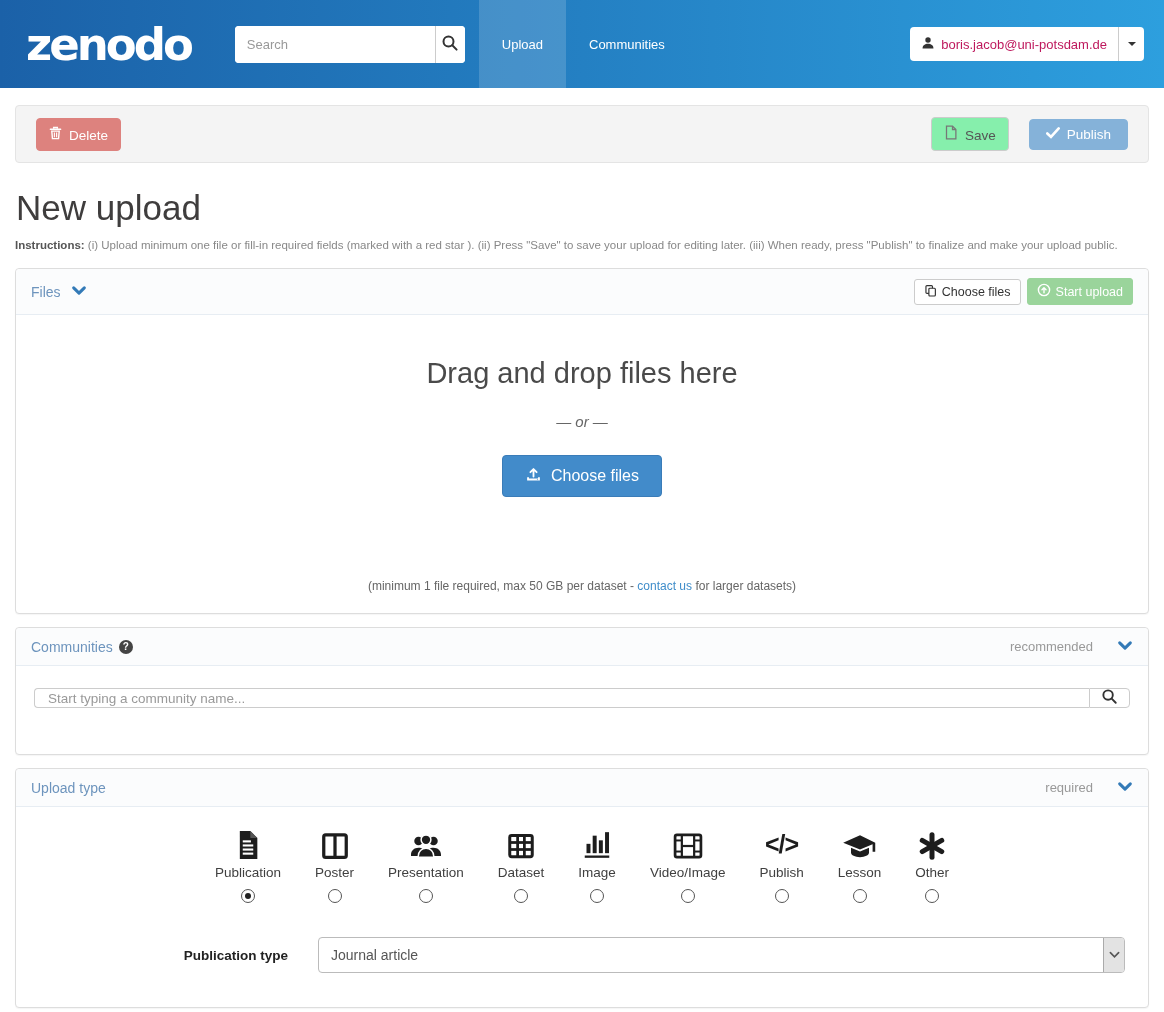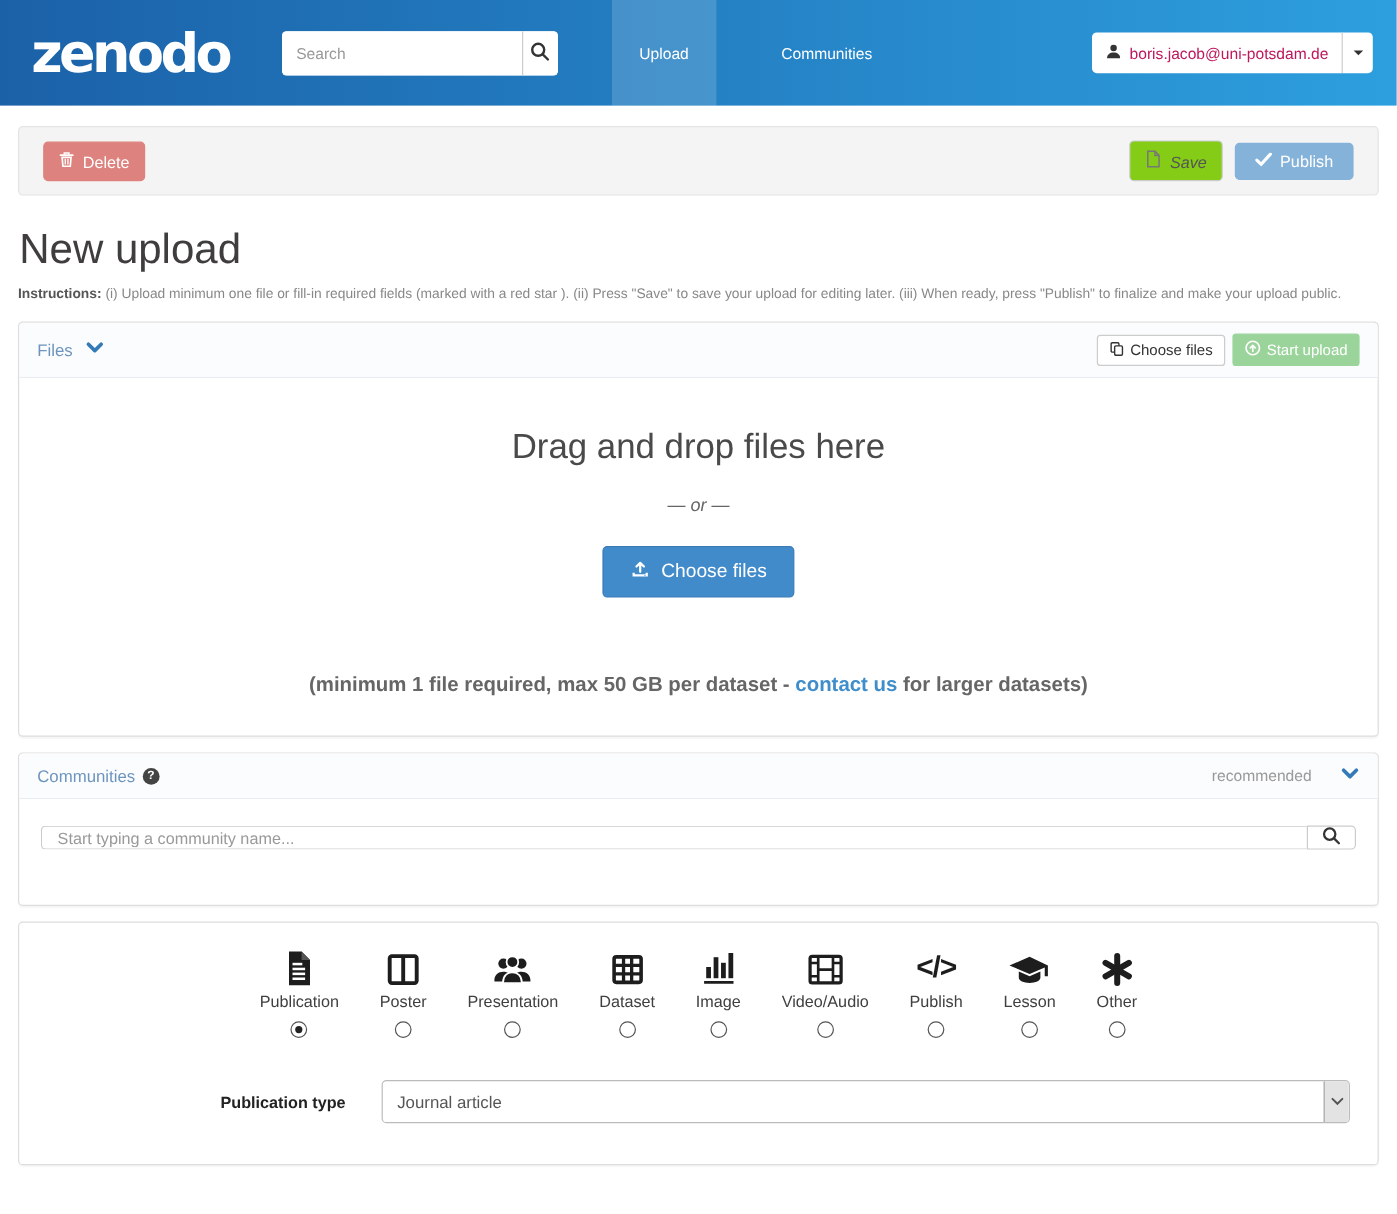--- a/index.html
+++ b/index.html
@@ -12,37 +12,37 @@
   .brand { align-self:center; margin-left:26px; color:#fff; font-family:"DejaVu Sans",sans-serif;
     font-weight:bold; font-size:45px; letter-spacing:-3px; line-height:1; }
   .nav-search { align-self:center; margin-left:44px; display:flex; width:230px; height:37px;
     background:#fff; border-radius:4px; overflow:hidden; }
   .nav-search input { flex:1; border:none; outline:none; padding:0 12px; font-size:13px; color:#555;
     font-family:"Liberation Sans",sans-serif; }
   .nav-search input::placeholder { color:#999; }
   .nav-search .sbtn { width:40px; background:#fff; border:none; border-left:1px solid #ccc;
     display:flex; align-items:center; justify-content:center; cursor:pointer; }
   .nav-tabs { display:flex; margin-left:14px; align-items:stretch; }
-  .nav-tab { padding:14px 23px; display:flex; align-items:center; color:#fff; font-size:13px; cursor:pointer;margin-left:31px; }
+  .nav-tab { padding:14px 23px; display:flex; align-items:center; color:#fff; font-size:13px; cursor:pointer; }
   .nav-tab.active { background:rgba(255,255,255,0.16); }
   .nav-right { margin-left:auto; margin-right:20px; align-self:center; display:flex; height:34px;
     background:#fff; border-radius:4px; align-items:stretch; overflow:hidden; cursor:pointer; }
   .user-main { display:flex; align-items:center; padding:0 11px; font-size:13px; color:#be185d; gap:6px; }
   .user-caret { width:26px; border-left:1px solid #ccc; display:flex; align-items:center; justify-content:center; }
   .caret { width:0; height:0; border-left:4px solid transparent; border-right:4px solid transparent;
     border-top:4px solid #333; }
 
   
   .container { padding:0 15px; }
   .toolbar { margin-top:17px; background:#f4f4f4; border:1px solid #e4e4e4; border-radius:4px;
     padding:11px 20px; display:flex; align-items:center; }
   .btn { display:inline-flex; align-items:flex-end; gap:7px; font-size:13.5px; padding:7px 12px;
     border-radius:4px; border:1px solid transparent; cursor:pointer; font-family:"Liberation Sans",sans-serif; }
   .btn-delete { background:var(--delete_disabled); color:#fff; border-color:var(--delete_disabled); }
-  .btn-save { background:#84cc16; color:#555; border-color:#ccc; margin-right:10px;font-style:italic; }
+  .btn-save { background:#86efac; color:#555; border-color:#ccc; margin-right:20px; }
   .btn-publish { background:var(--publish_disabled); color:#fff; border-color:var(--publish_disabled); padding:7px 16px; }
   .spacer { flex:1; }
 
   h1.page-title { font-size:35px; font-weight:400; color:#3f3d3d; margin:25px 0 11px 1px; }
   .instructions { font-size:11.5px; color:#888; margin-bottom:17px; }
   .instructions b { color:#555; }
 
   
   .panel { border:1px solid #ddd; border-radius:4px; margin-bottom:13px; background:#fff;
     box-shadow:0 1px 1px rgba(0,0,0,0.04); }
@@ -56,21 +56,21 @@
     border-radius:3px; cursor:pointer; border:1px solid #ccc; background:#fff; color:#333; }
   .btn-xs.green { background:var(--success_disabled); border-color:var(--success_disabled); color:#fff; }
 
   
   .files-body { position:relative; height:298px; text-align:center; padding-top:42px; }
   .drop-title { font-size:29px; color:#4a4a4a; font-weight:400; }
   .drop-or { margin-top:23px; font-size:15px; color:#666;font-style:italic; }
   .btn-big { margin-top:25px; display:inline-flex; align-items:center; gap:9px;
     background:var(--accent); border:1px solid #3a7cb8; color:#fff; font-size:16px;
     padding:10px 22px; border-radius:4px; cursor:pointer; }
-  .files-note { position:absolute; bottom:32px; left:0; right:0; font-size:17px; color:#666;font-weight:bold; }
+  .files-note { position:absolute; bottom:20px; left:0; right:0; font-size:12px; color:#666; }
   .files-note a { color:var(--link); text-decoration:none; cursor:pointer; }
 
   
   .comm-body { padding:22px 18px 46px 18px; }
   .input-group { display:flex; height:20px; }
   .input-group input { flex:1; border:1px solid #ccc; border-right:none; border-radius:4px 0 0 4px;
     padding:0 13px; font-size:13.5px; color:#555; outline:none; font-family:"Liberation Sans",sans-serif; }
   .input-group input::placeholder { color:#999; }
   .input-group .sbtn2 { width:41px; border:1px solid #ccc; background:#fff; border-radius:0 4px 4px 0;
     display:flex; align-items:center; justify-content:center; cursor:pointer; }
@@ -246,20 +246,31 @@
                 <circle cx="7.5" cy="7.5" r="5" stroke="#333" stroke-width="2" fill="none"></circle>
                 <line x1="11.3" y1="11.3" x2="15.6" y2="15.6" stroke="#333" stroke-width="2" stroke-linecap="round"></line>
               </svg>
           </span>
         </button>
       </div>
     </div>
   </div>
 
   <div class="panel">
+    <div class="panel-header">
+      <span class="panel-title">Upload type</span>
+      <span class="header-right">
+        <span class="badge-text">required</span>
+        <span class="chev">
+          <svg width="16" height="13" viewBox="0 0 18 14">
+              <path d="M3 4l6 6 6-6" stroke="#337ab7" stroke-width="3.4" fill="none" stroke-linecap="round" stroke-linejoin="round"></path>
+            </svg>
+        </span>
+      </span>
+    </div>
     <div class="ut-body">
       <div class="types-row">
           <div class="type-item"><div class="type-icon">
               <svg width="28" height="32" viewBox="0 0 24 26">
                 <path d="M5 1h9l6 6v18H5z" fill="#1d1d1d"></path>
                 <path d="M14 1l6 6h-6z" fill="#555"></path>
                 <rect x="7.5" y="9" width="7" height="1.8" fill="#fff"></rect>
                 <rect x="7.5" y="12.5" width="9" height="1.8" fill="#fff"></rect>
                 <rect x="7.5" y="16" width="9" height="1.8" fill="#fff"></rect>
                 <rect x="7.5" y="19.5" width="9" height="1.8" fill="#fff"></rect>
@@ -303,21 +314,21 @@
               <svg width="32" height="30" viewBox="0 0 26 24">
                 <rect x="2.5" y="3" width="21" height="18" rx="1.5" fill="none" stroke="#1d1d1d" stroke-width="2.2"></rect>
                 <line x1="8" y1="3" x2="8" y2="21" stroke="#1d1d1d" stroke-width="1.8"></line>
                 <line x1="18" y1="3" x2="18" y2="21" stroke="#1d1d1d" stroke-width="1.8"></line>
                 <line x1="8" y1="12" x2="18" y2="12" stroke="#1d1d1d" stroke-width="1.8"></line>
                 <line x1="2.5" y1="7.5" x2="8" y2="7.5" stroke="#1d1d1d" stroke-width="1.6"></line>
                 <line x1="2.5" y1="16.5" x2="8" y2="16.5" stroke="#1d1d1d" stroke-width="1.6"></line>
                 <line x1="18" y1="7.5" x2="23.5" y2="7.5" stroke="#1d1d1d" stroke-width="1.6"></line>
                 <line x1="18" y1="16.5" x2="23.5" y2="16.5" stroke="#1d1d1d" stroke-width="1.6"></line>
               </svg>
-            </div><div class="type-label">Video/Audio</div><span class="radio"></span></div>
+            </div><div class="type-label">Video/Image</div><span class="radio"></span></div>
           <div class="type-item"><div class="type-icon">
               <span class="code-glyph">&lt;/&gt;</span>
             </div><div class="type-label">Publish</div><span class="radio"></span></div>
           <div class="type-item"><div class="type-icon">
               <svg width="36" height="30" viewBox="0 0 30 24">
                 <path d="M15 3L1 9.2l14 5.8 10.5-4.4v6.1h2.2V9.2z" fill="#1d1d1d"></path>
                 <path d="M7.5 13.4v4.3c0 2 3.4 3.6 7.5 3.6s7.5-1.6 7.5-3.6v-4.3L15 16.6z" fill="#1d1d1d"></path>
               </svg>
             </div><div class="type-label">Lesson</div><span class="radio"></span></div>
           <div class="type-item"><div class="type-icon">

